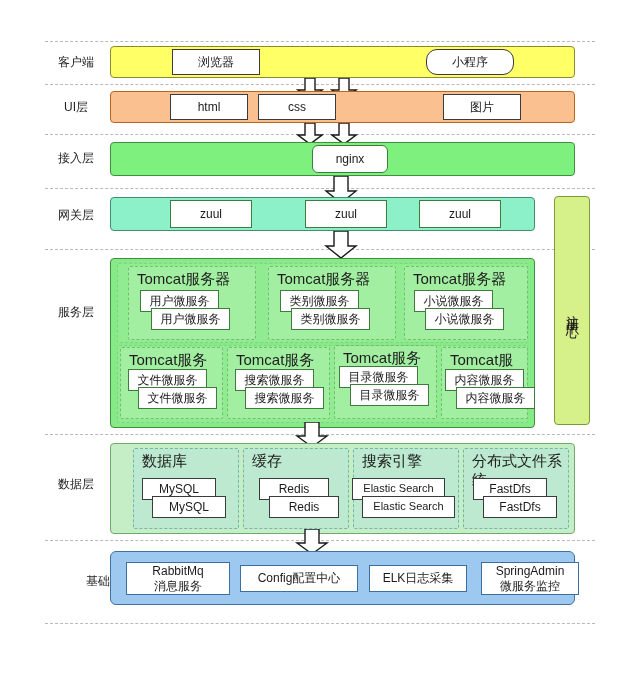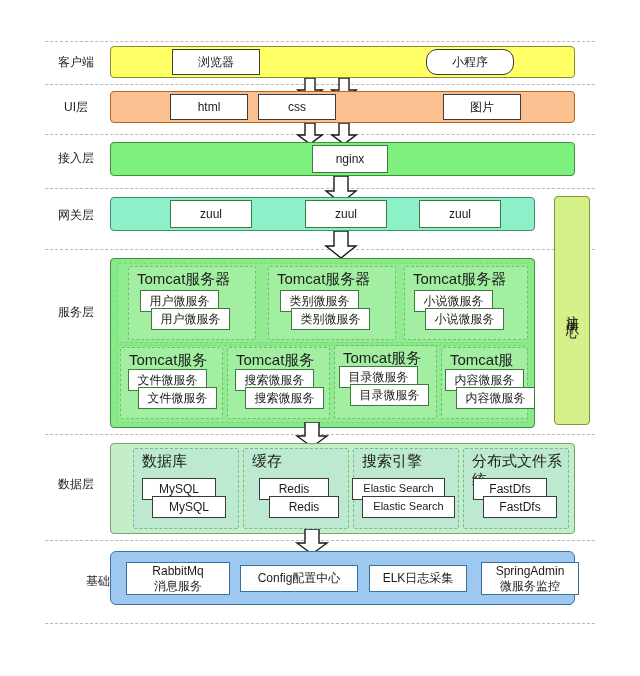--- a/index.html
+++ b/index.html
@@ -137,21 +137,21 @@
       <polygon points="9,0 19,0 19,12 26,12 14,21 2,12 9,12" fill="#ffffff" stroke="#1a1a1a" stroke-width="1.4"></polygon>
     </svg>
   </div>
   <div class="arrow" style="left:330px; top:123px;">
     <svg width="28" height="22" viewBox="0 0 28 22">
       <polygon points="9,0 19,0 19,12 26,12 14,21 2,12 9,12" fill="#ffffff" stroke="#1a1a1a" stroke-width="1.4"></polygon>
     </svg>
   </div>
 
   <div class="band access" style="left:110px; top:142px; width:465px; height:34px;"></div>
-  <div class="chip green" style="left:312px; top:145px; width:76px; height:28px;">nginx</div>
+  <div class="chip green" style="left:312px; top:145px; width:76px; height:28px;border-radius:6px;">nginx</div>
 
   <div class="arrow" style="left:323px; top:176px;">
     <svg width="36" height="28" viewBox="0 0 36 28">
       <polygon points="11,0 25,0 25,15 33,15 18,27 3,15 11,15" fill="#ffffff" stroke="#1a1a1a" stroke-width="1.4"></polygon>
     </svg>
   </div>
 
   <div class="band gateway" style="left:110px; top:197px; width:425px; height:34px;"></div>
   <div class="chip green" style="left:170px; top:200px; width:82px; height:28px;">zuul</div>
   <div class="chip green" style="left:305px; top:200px; width:82px; height:28px;">zuul</div>

